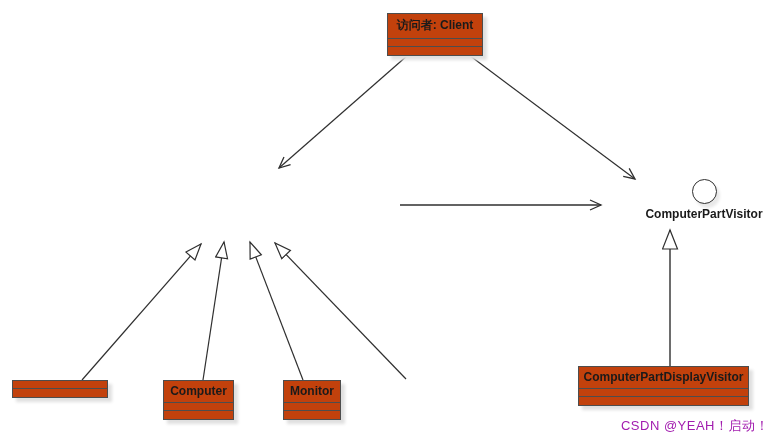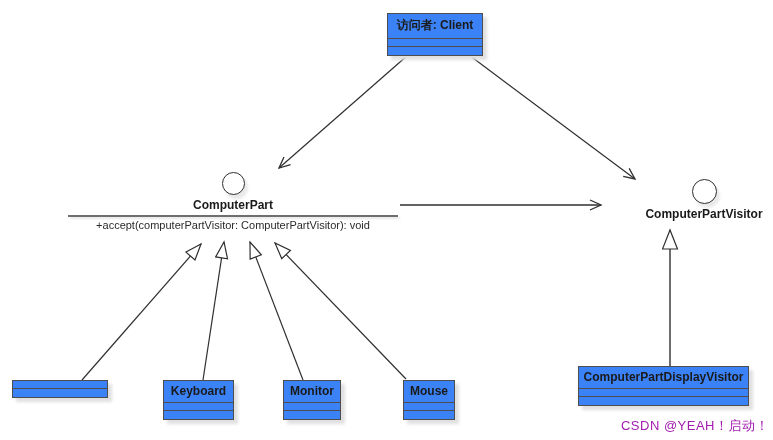--- a/index.html
+++ b/index.html
@@ -16,21 +16,21 @@
     overflow: hidden;
   }
   .wires {
     position: absolute;
     left: 0; top: 0;
     width: 773px; height: 440px;
   }
   
   .uml-box {
     position: absolute;
-    background: #3b82f6;
+    background: #c2410c;
     border: 1.5px solid #4d4d4d;
     box-shadow: 4px 4px 3px #e0e0e0;
     box-sizing: border-box;
   }
   .uml-box .title {
     font-weight: bold;
     font-size: 12px;
     color: #1a1a1a;
     text-align: center;
     padding: 3px 2px 4px 2px;
@@ -114,54 +114,43 @@
     <line x1="406" y1="379" x2="275" y2="243" stroke="#2f2f2f" stroke-width="1.2" marker-end="url(#triHollow)"></line>
     <line x1="670" y1="366" x2="670" y2="230" stroke="#2f2f2f" stroke-width="1.4" marker-end="url(#triHollowBig)"></line>
   </svg>
 
   <div class="uml-box" style="left:387px; top:13px; width:96px;">
     <div class="title">访问者: Client</div>
     <div class="row1"></div>
     <div class="row2"></div>
   </div>
 
-  <div class="iface" style="left:68px; top:172px; width:330px;">
-    <div class="iface-circle"></div>
-    <div class="iface-name">ComputerPart</div>
-    <div class="iface-sep"></div>
-    <div class="iface-method">+accept(computerPartVisitor: ComputerPartVisitor): void</div>
-  </div>
 
   <div class="iface" style="left:629px; top:179px; width:150px;">
     <div class="iface-circle" style="width:23px; height:23px;"></div>
     <div class="iface-name">ComputerPartVisitor</div>
   </div>
 
   <div class="uml-box" style="left:12px; top:380px; width:96px;">
     <div class="row1"></div>
     <div class="row2"></div>
   </div>
 
   <div class="uml-box" style="left:163px; top:380px; width:71px;">
-    <div class="title">Keyboard</div>
+    <div class="title">Computer</div>
     <div class="row1"></div>
     <div class="row2"></div>
   </div>
 
   <div class="uml-box" style="left:283px; top:380px; width:58px;">
     <div class="title">Monitor</div>
     <div class="row1"></div>
     <div class="row2"></div>
   </div>
 
-  <div class="uml-box" style="left:403px; top:380px; width:52px;">
-    <div class="title">Mouse</div>
-    <div class="row1"></div>
-    <div class="row2"></div>
-  </div>
 
   <div class="uml-box" style="left:578px; top:366px; width:171px;">
     <div class="title">ComputerPartDisplayVisitor</div>
     <div class="row1"></div>
     <div class="row2"></div>
   </div>
 
   <div class="watermark" style="color: #a21caf;">CSDN @YEAH！启动！</div>
 
 </div>

